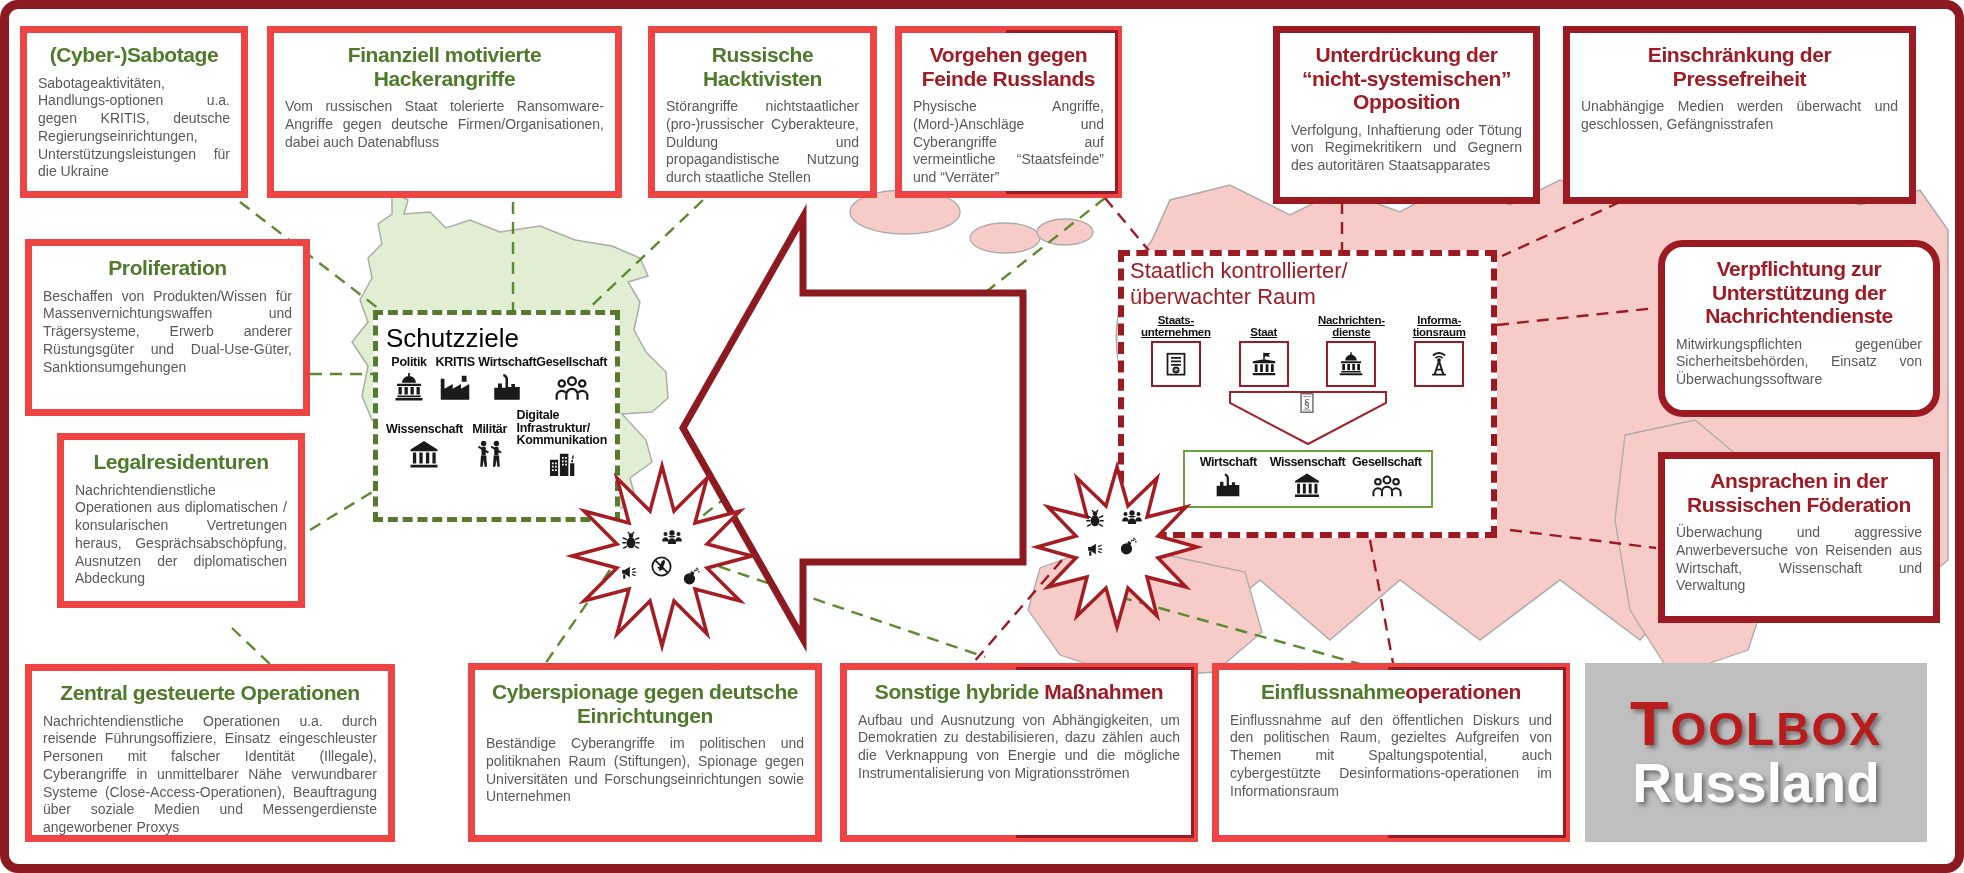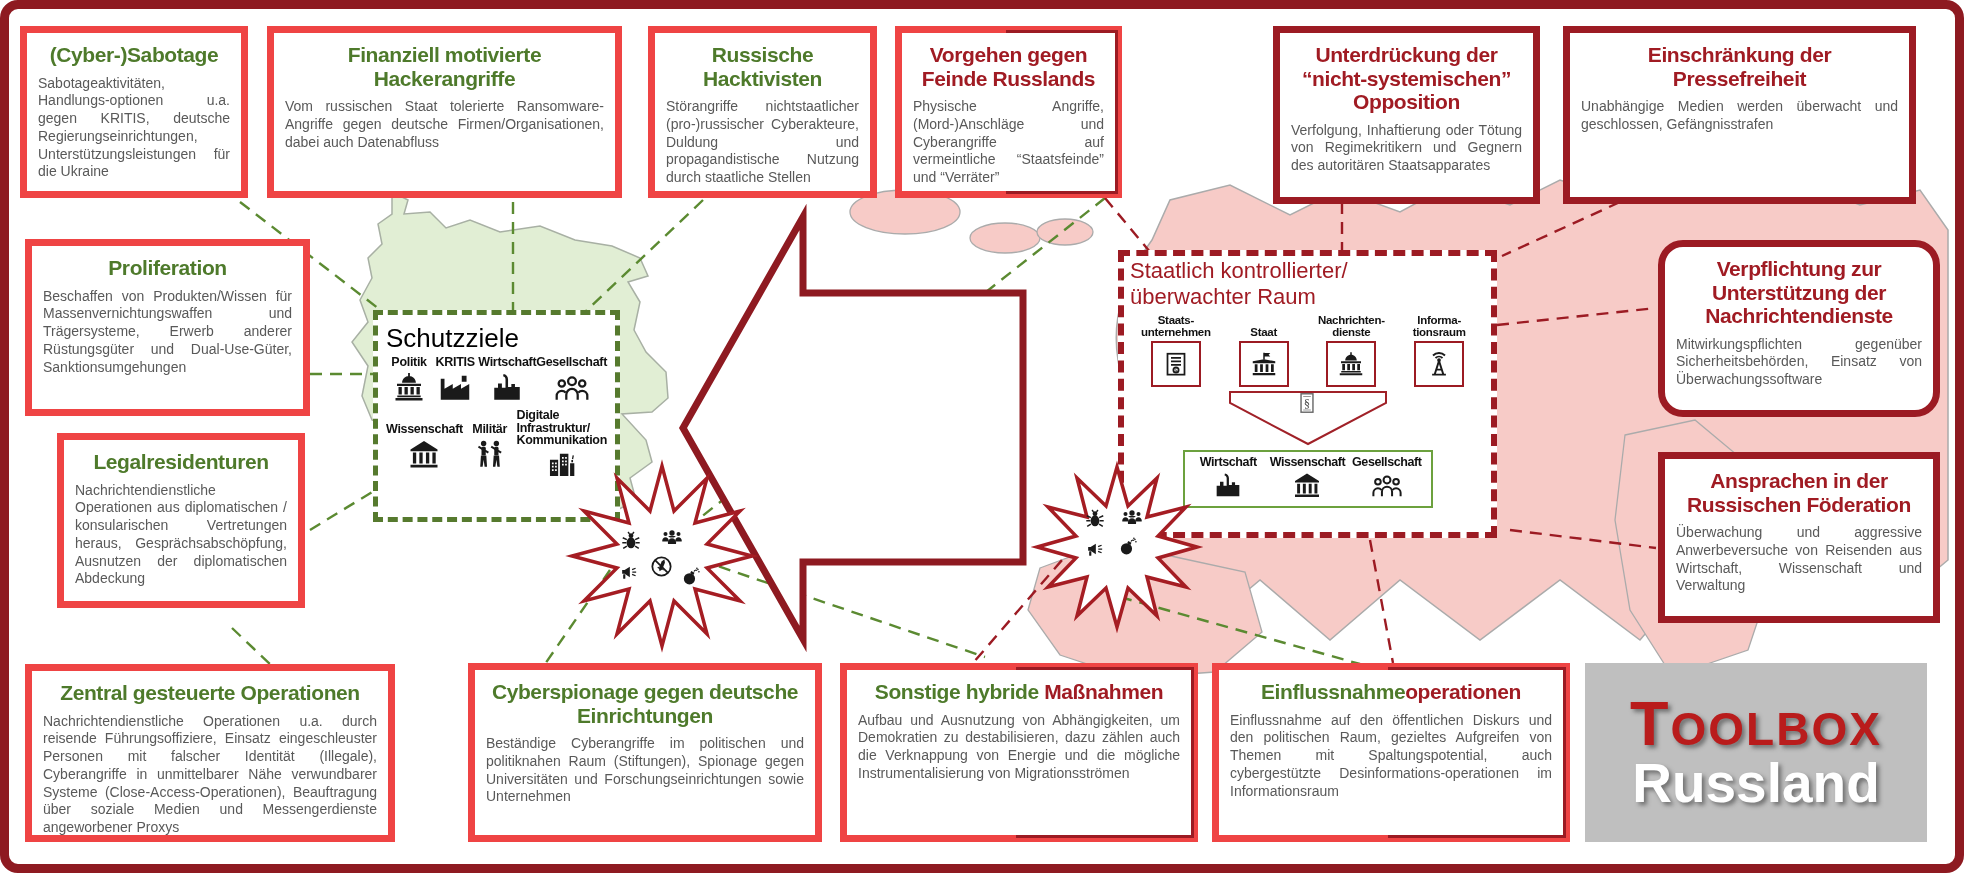--- a/index.html
+++ b/index.html
@@ -24,21 +24,21 @@
                border:5px dashed #567A2E;box-sizing:border-box;z-index:10;padding:8px 8px;}
   #schutzziele .ttl{font-size:26px;margin:0 0 2px;}
   .sz-row{display:flex;justify-content:space-between;align-items:flex-start;}
   .sz-col{display:flex;flex-direction:column;align-items:center;flex:1;}
   .sz-lbl{font-size:12.5px;font-weight:bold;color:#111;letter-spacing:-0.3px;line-height:1.02;
           text-align:center;white-space:pre-line;}
   
   #staatlich{position:absolute;left:1118px;top:250px;width:379px;height:288px;background:#fff;
              border:6px dashed #9C1B23;box-sizing:border-box;z-index:10;padding:2px 6px 4px;}
   #staatlich .ttl{font-size:22px;margin:0 0 4px;white-space:pre-line;}
-  .st-row{display:flex;justify-content:space-between;align-items:flex-end;padding:0 2px;}
+  .st-row{display:flex;justify-content:space-between;align-items:flex-end;padding:0 2px;text-decoration:underline;}
   .st-col{display:flex;flex-direction:column;align-items:center;width:88px;}
   .st-lbl{font-size:11.5px;font-weight:bold;color:#111;line-height:1.05;text-align:center;
           white-space:pre-line;letter-spacing:-0.3px;margin-bottom:3px;}
   .st-square{width:46px;height:42px;border:2px solid #9C1B23;background:#fff;display:flex;
              align-items:center;justify-content:center;}
   .gov-arrow{position:relative;width:160px;height:56px;margin:3px auto 4px;}
   .gov-arrow .law{position:absolute;left:66px;top:0px;}
   #st-targets{width:250px;margin:0 auto;border:2.5px solid #6CA13E;box-sizing:border-box;
               padding:3px 4px 5px;display:flex;justify-content:space-between;}
   .tg-col{display:flex;flex-direction:column;align-items:center;flex:1;}

